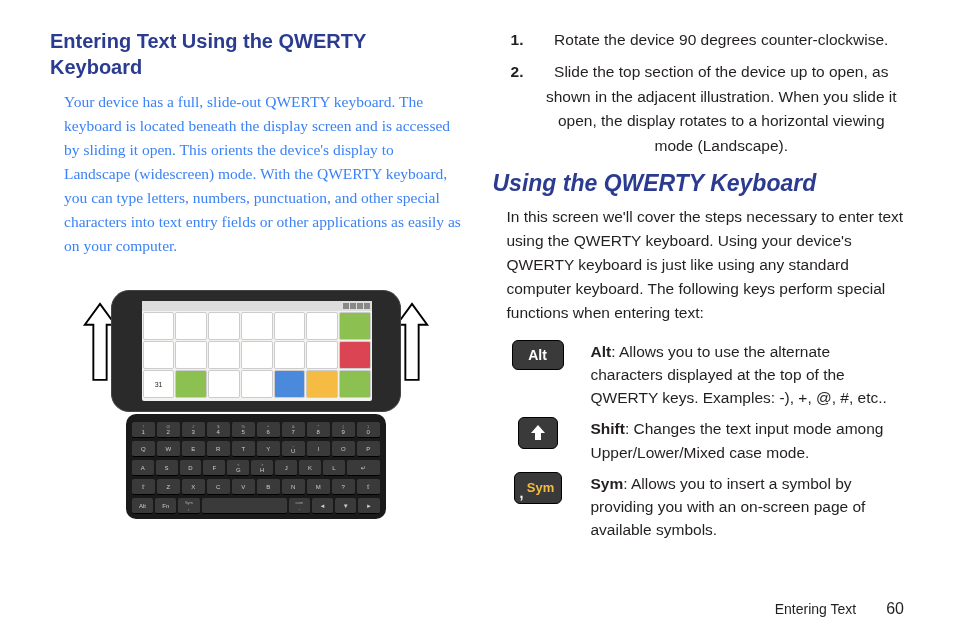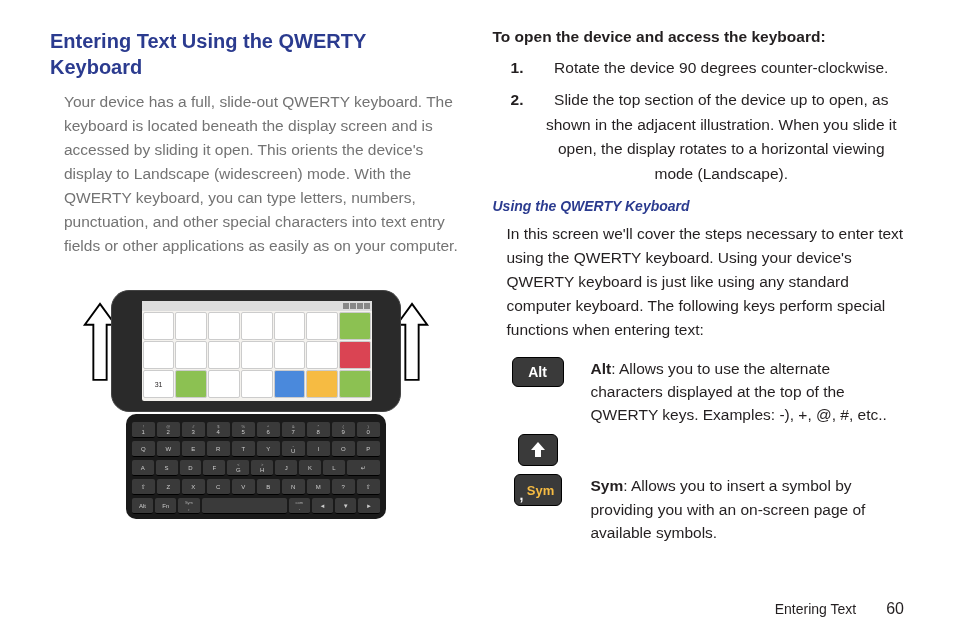--- a/index.html
+++ b/index.html
@@ -25,23 +25,24 @@
       font-size: 20px;
       font-weight: bold;
       color: #2b3b8f;
       line-height: 1.3;
       margin-bottom: 10px;
       font-family: Arial, Helvetica, sans-serif;
     }
     .body-text {
       font-size: 15.5px;
       line-height: 1.55;
-      color: #737373;
+      color: #3b82f6;
       margin-left: 14px;
       margin-bottom: 24px;
+      font-family: Liberation Serif, serif;
     }
     .bold-lead {
       font-weight: bold;
       font-size: 15.5px;
       margin-bottom: 10px;
     }
     ol.steps {
       list-style: none;
       counter-reset: step;
       margin-left: 18px;
@@ -55,21 +56,21 @@
       margin-bottom: 8px;
       text-align: center;
     }
     ol.steps li::before {
       content: counter(step) ".";
       position: absolute;
       left: 0;
       font-weight: bold;
     }
     h2.sub-heading {
-      font-size: 14px;
+      font-size: 23px;
       font-weight: bold;
       font-style: italic;
       color: #2b3b8f;
       margin-top: 12px;
       margin-bottom: 8px;
     }
     .intro-text {
       font-size: 15.5px;
       line-height: 1.55;
       margin-left: 14px;
@@ -454,21 +455,20 @@
               <div class="key">
                 <div>►</div>
               </div>
             </div>
           </div>
       </div>
     </div>
   </div>
 
   <div class="col">
-    <p class="bold-lead">To open the device and access the keyboard:</p>
     <ol class="steps">
       <li>Rotate the device 90 degrees counter-clockwise.</li>
       <li>Slide the top section of the device up to open, as shown in the adjacent illustration. When you slide it open, the display rotates to a horizontal viewing mode (Landscape).</li>
     </ol>
     <h2 class="sub-heading">Using the QWERTY Keyboard</h2>
     <p class="intro-text">In this screen we'll cover the steps necessary to enter text using the QWERTY keyboard. Using your device's QWERTY keyboard is just like using any standard computer keyboard. The following keys perform special functions when entering text:</p>
 
     <div class="key-table">
       <div class="key-row">
         <div class="key-icon">
@@ -479,20 +479,23 @@
         </div>
       </div>
       <div class="key-row">
         <div class="key-icon">
           <div class="shift-key">
             <svg width="20" height="20" viewBox="0 0 20 20">
                 <path d="M10 2 L17 10 L13 10 L13 17 L7 17 L7 10 L3 10 Z" fill="#fff"></path>
               </svg>
           </div>
         </div>
+        <div class="key-desc">
+          <b>Shift</b><span>: Changes the text input mode among Upper/Lower/Mixed case mode.</span>
+        </div>
       </div>
       <div class="key-row">
         <div class="key-icon">
           <div class="sym-key">
             <span class="comma">,</span>
             <span class="sym">Sym</span>
           </div>
         </div>
         <div class="key-desc">
           <b>Sym</b><span>: Allows you to insert a symbol by providing you with an on-screen page of available symbols.</span>

